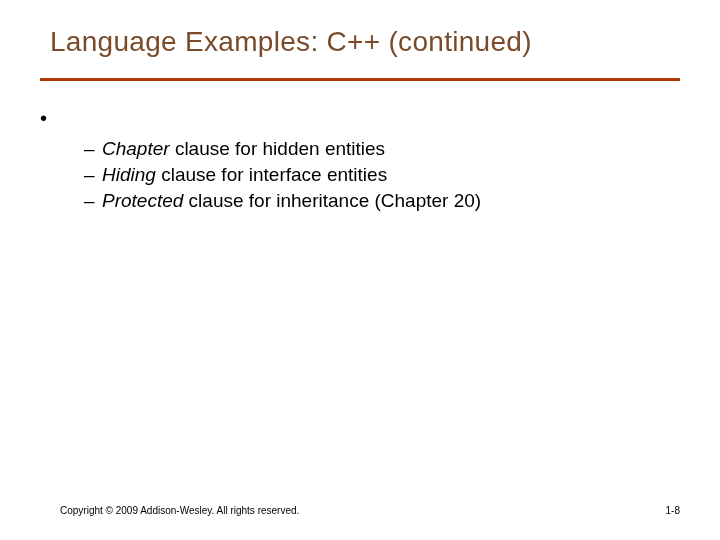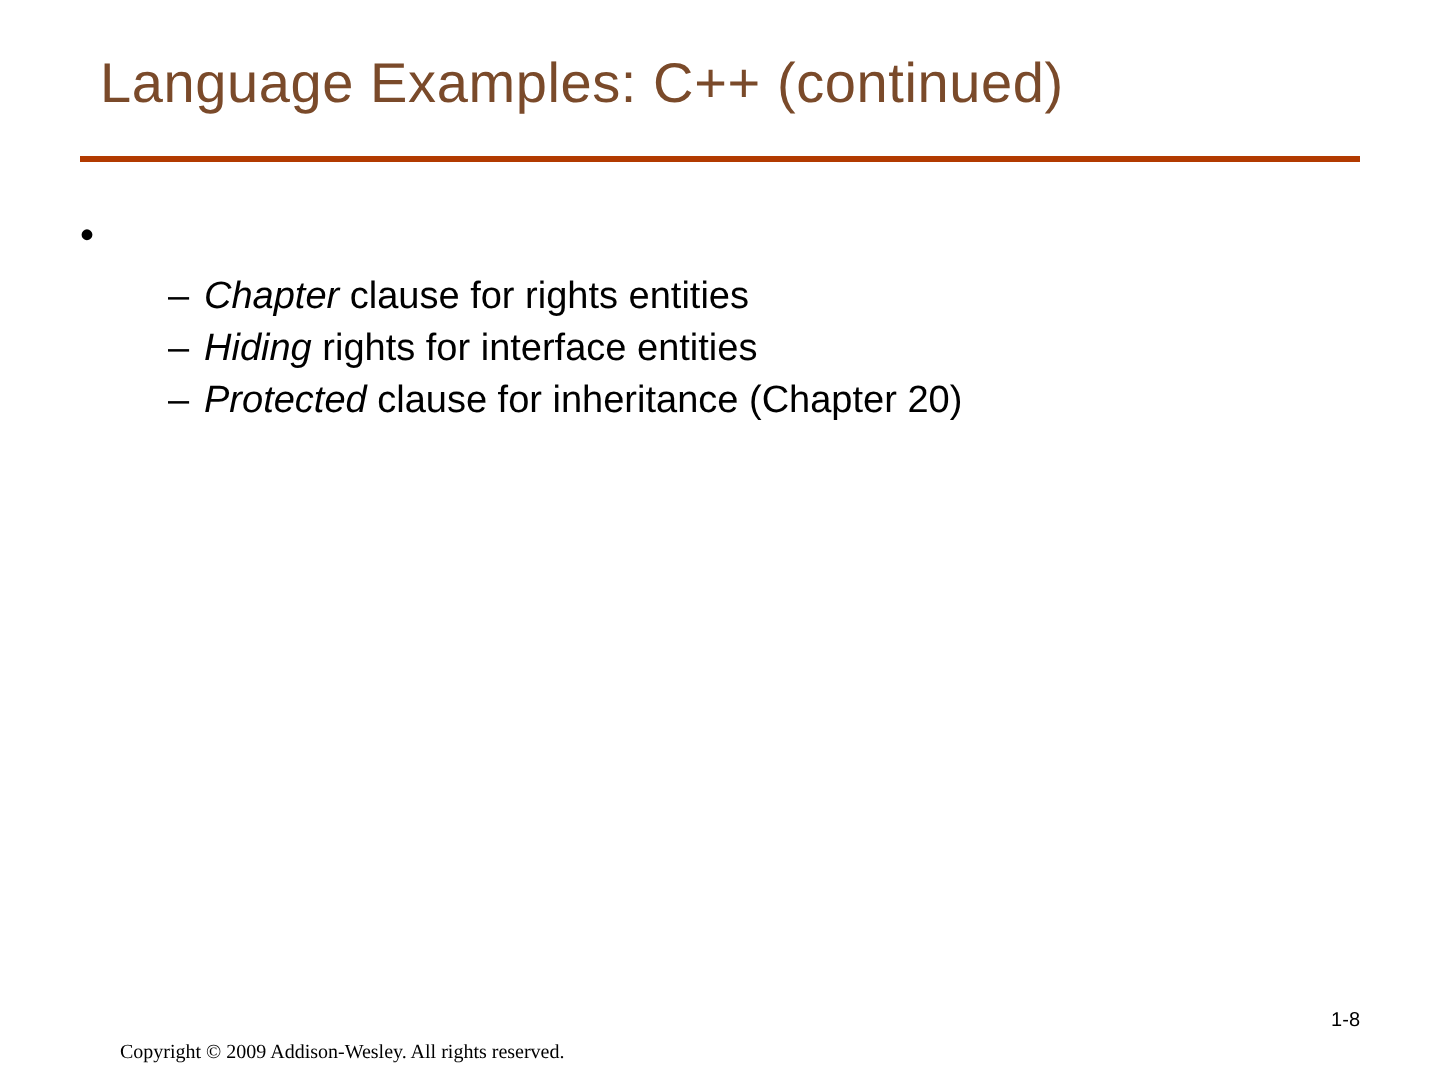--- a/index.html
+++ b/index.html
@@ -73,22 +73,22 @@
   .bullet2 .dash {
     width: 18px;
     flex: 0 0 18px;
   }
   .bullet2 .ital {
     font-style: italic;
   }
   .footer-left {
     position: absolute;
     left: 60px;
-    bottom: 8px;
-    font-family: Liberation Serif, serif;
+    bottom: 24px;
+    font-family: Liberation Sans, sans-serif;
     font-size: 10px;
     color: #000;
   }
   .footer-right {
     position: absolute;
     right: 40px;
     bottom: 24px;
     font-family: Arial, sans-serif;
     font-size: 10px;
     color: #000;
@@ -104,27 +104,27 @@
   <div class="rule"></div>
 
   <div class="content">
     <div class="bullet1">
       <span class="dot">•</span>
     </div>
     <div class="sublist">
       <div class="bullet2">
         <span class="dash">–</span>
         <span>
-          <span class="ital">Chapter</span><span> clause for rights entities</span>
+          <span class="ital">Chapter</span><span> clause for hidden entities</span>
         </span>
       </div>
       <div class="bullet2">
         <span class="dash">–</span>
         <span>
-          <span class="ital">Hiding</span><span> rights for interface entities</span>
+          <span class="ital">Hiding</span><span> clause for interface entities</span>
         </span>
       </div>
       <div class="bullet2">
         <span class="dash">–</span>
         <span>
           <span class="ital">Protected</span><span> clause for inheritance (Chapter 20)</span>
         </span>
       </div>
     </div>
   </div>

